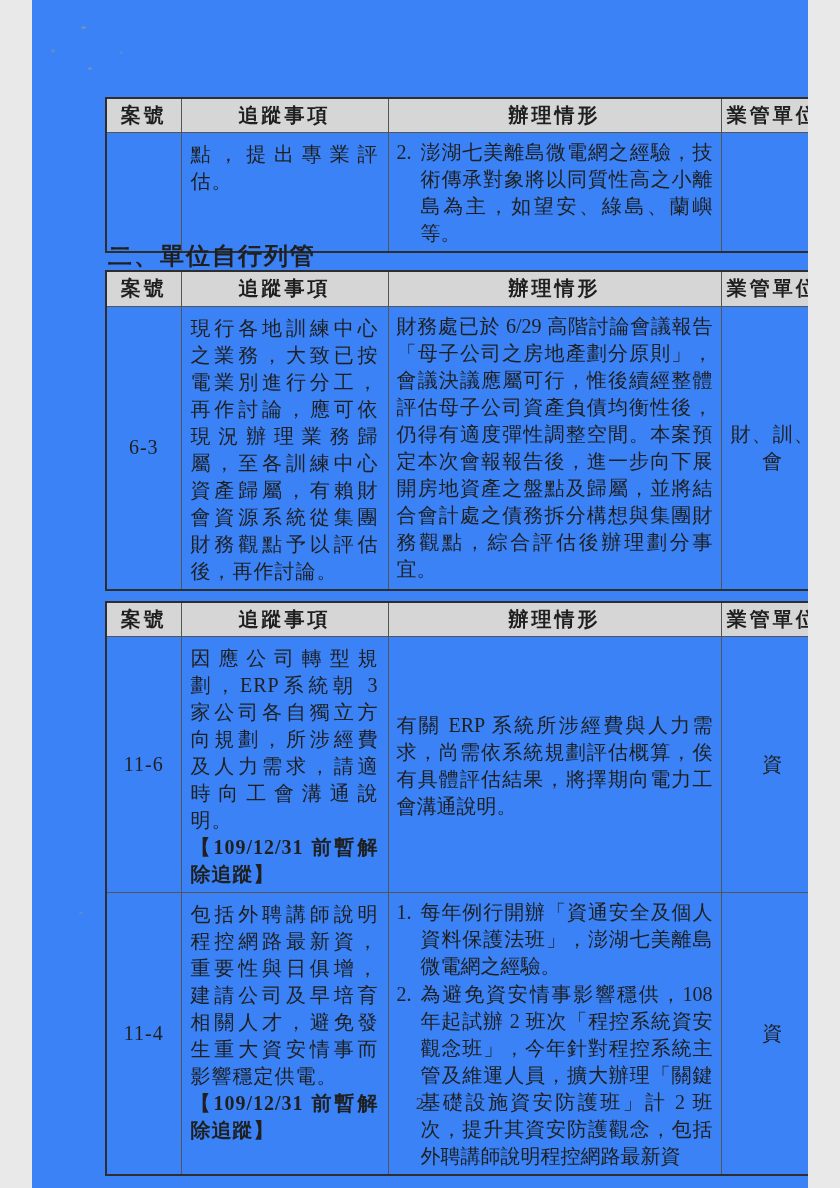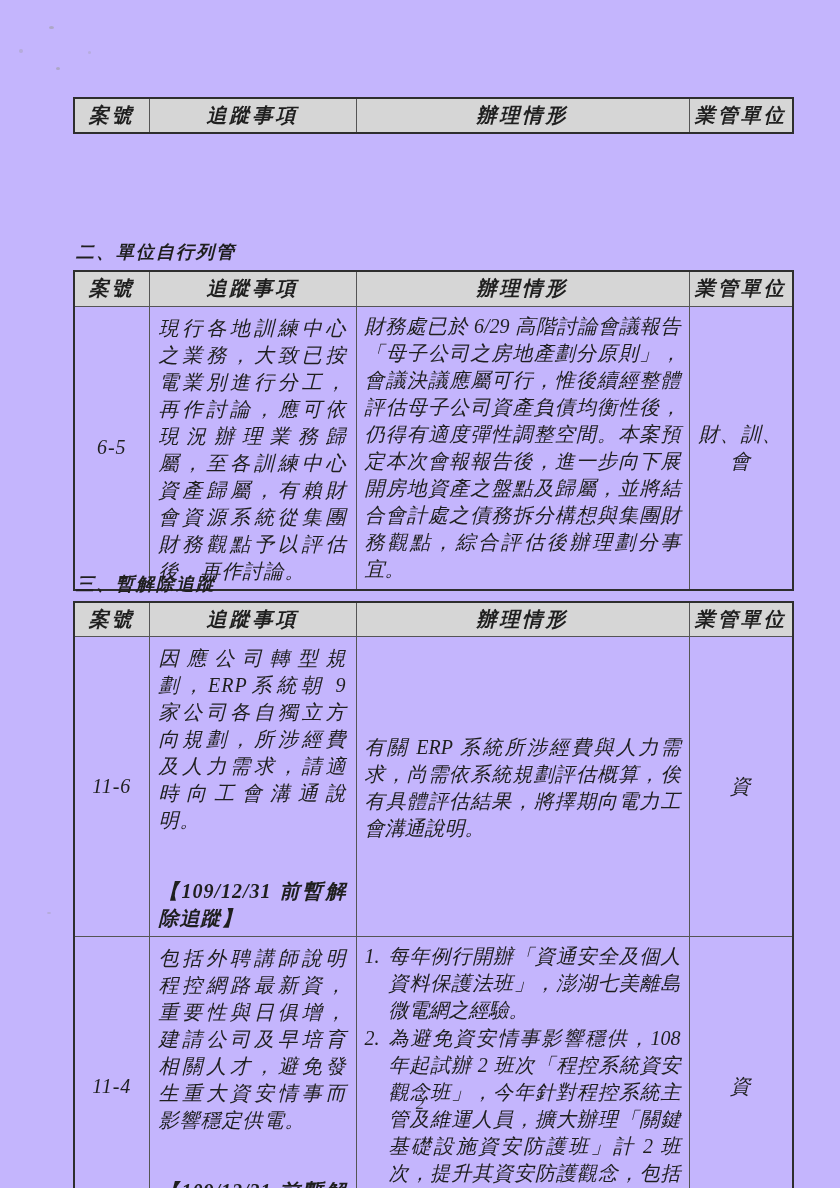--- a/index.html
+++ b/index.html
@@ -1,24 +1,23 @@
 <!DOCTYPE html>
 <html><head>
 <meta charset="utf-8">
 <style>
   html,body{margin:0;padding:0;background:#e9e9e9;}
   #page{
     position:relative;
-    width:840px;height:1188px;
+    width:776px;height:1188px;
     margin:0 auto;
-    background:#c4b5fd;
+    background:#3b82f6;
     font-family:"Liberation Serif","DejaVu Serif",serif;
     color:#1f1f1f;
     overflow:hidden;
-    font-style:italic;
   }
   
   table.doc{
     position:absolute;
     left:73px;
     width:719px;
     border-collapse:collapse;
     table-layout:fixed;
     border:2px solid #2e2e2e;
   }
@@ -52,40 +51,40 @@
     text-justify:inter-character;
     letter-spacing:1px;
   }
   td.handle{
     vertical-align:top;
     padding:6px 8px 4px 8px;
     text-align:justify;
     text-justify:inter-character;
   }
   td.handle.v-mid{vertical-align:middle;}
-  .note{font-weight:bold;display:block;margin-top:44px;}
+  .note{font-weight:bold;display:block;}
   .hitem{display:flex;}
   .hnum{flex:none;width:24px;}
   .htext{flex:1;text-align:justify;text-justify:inter-character;}
   .hitem + .hitem{margin-top:1px;}
   #tbl1{top:97px;}
   #tbl1 tr.hdr{height:33px;}
   #tbl1 tr.body{height:92px;}
   #tbl2{top:270px;}
   #tbl2 tr.hdr{height:35px;}
   #tbl2 tr.body{height:250px;}
   #tbl3{top:601px;}
   #tbl3 tr.hdr{height:33px;}
   #tbl3 tr.r1{height:189px;}
   #tbl3 tr.r2{height:240px;}
   
   .sec-heading{
     position:absolute;
     left:76px;
-    font-size:18px;
+    font-size:24px;
     font-weight:bold;
     letter-spacing:2px;
   }
   #h-sec2{top:240px;}
   #h-sec3{top:572px;}
   #page-number{
     position:absolute;
     left:0;right:0;
     top:1094px;
     text-align:center;
@@ -123,68 +122,78 @@
         <col class="c-handle">
         <col class="c-unit">
       </colgroup>
     <tbody>
         <tr class="hdr">
       <th>案號</th>
       <th>追蹤事項</th>
       <th>辦理情形</th>
       <th>業管單位</th>
     </tr>
+    <tr class="body">
+      <td class="case"></td>
+      <td class="track">點，提出專業評估。</td>
+      <td class="handle">
+        <div class="hitem">
+          <span class="hnum">2.</span>
+          <span class="htext">澎湖七美離島微電網之經驗，技術傳承對象將以同質性高之小離島為主，如望安、綠島、蘭嶼等。</span>
+        </div>
+      </td>
+      <td class="unit"></td>
+    </tr>
   </tbody>
     </table>
 
   <div class="sec-heading" id="h-sec2">二、單位自行列管</div>
 
   <table class="doc" id="tbl2">
     <colgroup>
         <col class="c-case">
         <col class="c-track">
         <col class="c-handle">
         <col class="c-unit">
       </colgroup>
     <tbody>
         <tr class="hdr">
       <th>案號</th>
       <th>追蹤事項</th>
       <th>辦理情形</th>
       <th>業管單位</th>
     </tr>
     <tr class="body">
-      <td class="case">6-5</td>
+      <td class="case">6-3</td>
       <td class="track">現行各地訓練中心之業務，大致已按電業別進行分工，再作討論，應可依現況辦理業務歸屬，至各訓練中心資產歸屬，有賴財會資源系統從集團財務觀點予以評估後，再作討論。</td>
       <td class="handle">財務處已於 6/29 高階討論會議報告「母子公司之房地產劃分原則」，會議決議應屬可行，惟後續經整體評估母子公司資產負債均衡性後，仍得有適度彈性調整空間。本案預定本次會報報告後，進一步向下展開房地資產之盤點及歸屬，並將結合會計處之債務拆分構想與集團財務觀點，綜合評估後辦理劃分事宜。</td>
       <td class="unit">財、訓、會</td>
     </tr>
   </tbody>
     </table>
 
-  <div class="sec-heading" id="h-sec3">三、暫解除追蹤</div>
 
   <table class="doc" id="tbl3">
     <colgroup>
         <col class="c-case">
         <col class="c-track">
         <col class="c-handle">
         <col class="c-unit">
       </colgroup>
     <tbody>
         <tr class="hdr">
       <th>案號</th>
       <th>追蹤事項</th>
       <th>辦理情形</th>
       <th>業管單位</th>
     </tr>
     <tr class="r1">
       <td class="case">11-6</td>
       <td class="track">
-        <span>因應公司轉型規劃，ERP系統朝 9 家公司各自獨立方向規劃，所涉經費及人力需求，請適時向工會溝通說明。</span>
+        <span>因應公司轉型規劃，ERP系統朝 3 家公司各自獨立方向規劃，所涉經費及人力需求，請適時向工會溝通說明。</span>
         <span class="note">【109/12/31 前暫解除追蹤】</span>
       </td>
       <td class="handle v-mid">有關 ERP 系統所涉經費與人力需求，尚需依系統規劃評估概算，俟有具體評估結果，將擇期向電力工會溝通說明。</td>
       <td class="unit">資</td>
     </tr>
     <tr class="r2">
       <td class="case">11-4</td>
       <td class="track">
         <span>包括外聘講師說明程控網路最新資，重要性與日俱增，建請公司及早培育相關人才，避免發生重大資安情事而影響穩定供電。</span>
         <span class="note">【109/12/31 前暫解除追蹤】</span>

